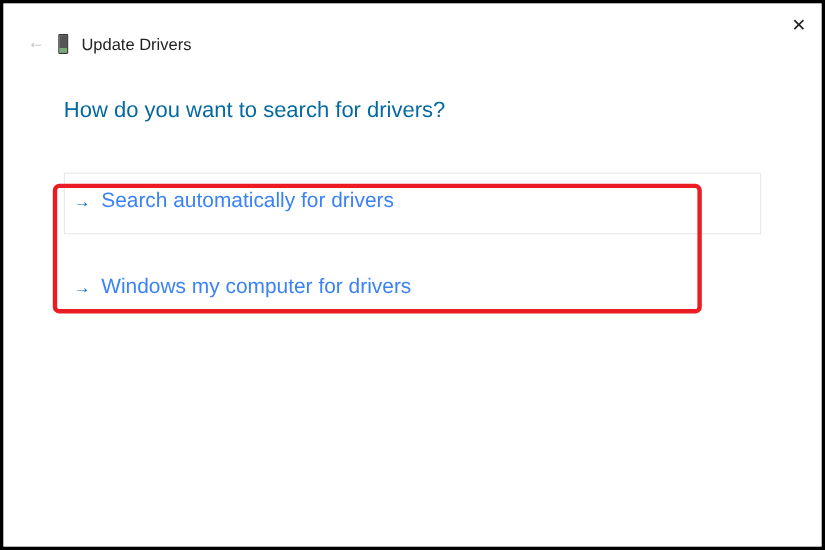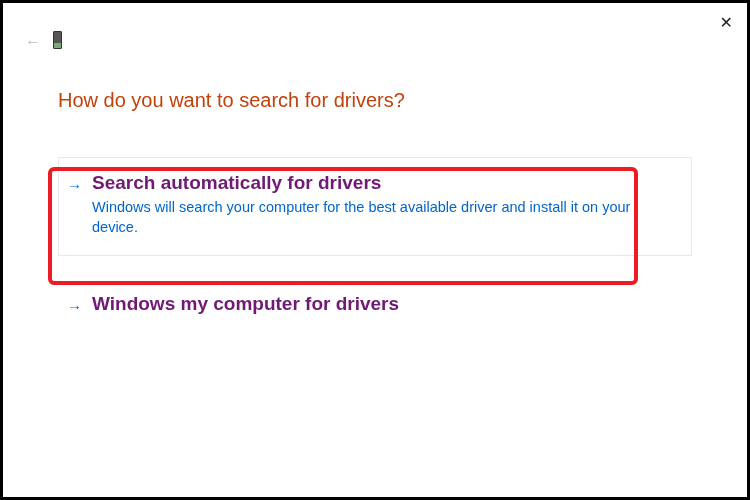--- a/index.html
+++ b/index.html
@@ -39,21 +39,21 @@
   }
   .title {
     font-size: 15px;
     color: #222;
   }
   .content {
     padding: 30px 55px 0 55px;
   }
   .question {
     font-size: 20px;
-    color: #c2410c;
+    color: #0369a1;
     font-weight: 400;
     margin-bottom: 45px;
   }
   .options {
     display: flex;
     flex-direction: column;
     gap: 22px;
   }
   .option {
     border: 1px solid transparent;
@@ -77,23 +77,23 @@
   .opt-head {
     display: flex;
     align-items: baseline;
     gap: 10px;
   }
   .opt-arrow {
     color: #0066cc;
     font-size: 15px;
   }
   .opt-title {
-    color: #701a75;
+    color: #3b82f6;
     font-size: 19px;
-    font-weight: 700;
+    font-weight: 400;
     text-align: right;
   }
   .opt-desc {
     color: #0066cc;
     font-size: 14.5px;
     margin-left: 25px;
     margin-top: 4px;
     line-height: 1.35;
     max-width: 540px;
   }
@@ -101,33 +101,33 @@
 </head>
 <body>
 
 <div class="close-btn">
   <span>✕</span>
 </div>
 
 <div class="header">
   <span class="back-arrow">←</span>
   <span class="device-icon"></span>
+  <span class="title">Update Drivers</span>
 </div>
 
 <div class="content">
   <div class="question">How do you want to search for drivers?</div>
 
   <div class="options">
 
     <div class="option bordered">
       <div class="opt-head">
         <span class="opt-arrow">→</span>
         <span class="opt-title">Search automatically for drivers</span>
       </div>
-      <div class="opt-desc">Windows will search your computer for the best available driver and install it on your device.</div>
     </div>
 
     <div class="option">
       <div class="opt-head">
         <span class="opt-arrow">→</span>
         <span class="opt-title">Windows my computer for drivers</span>
       </div>
     </div>
 
   </div>

